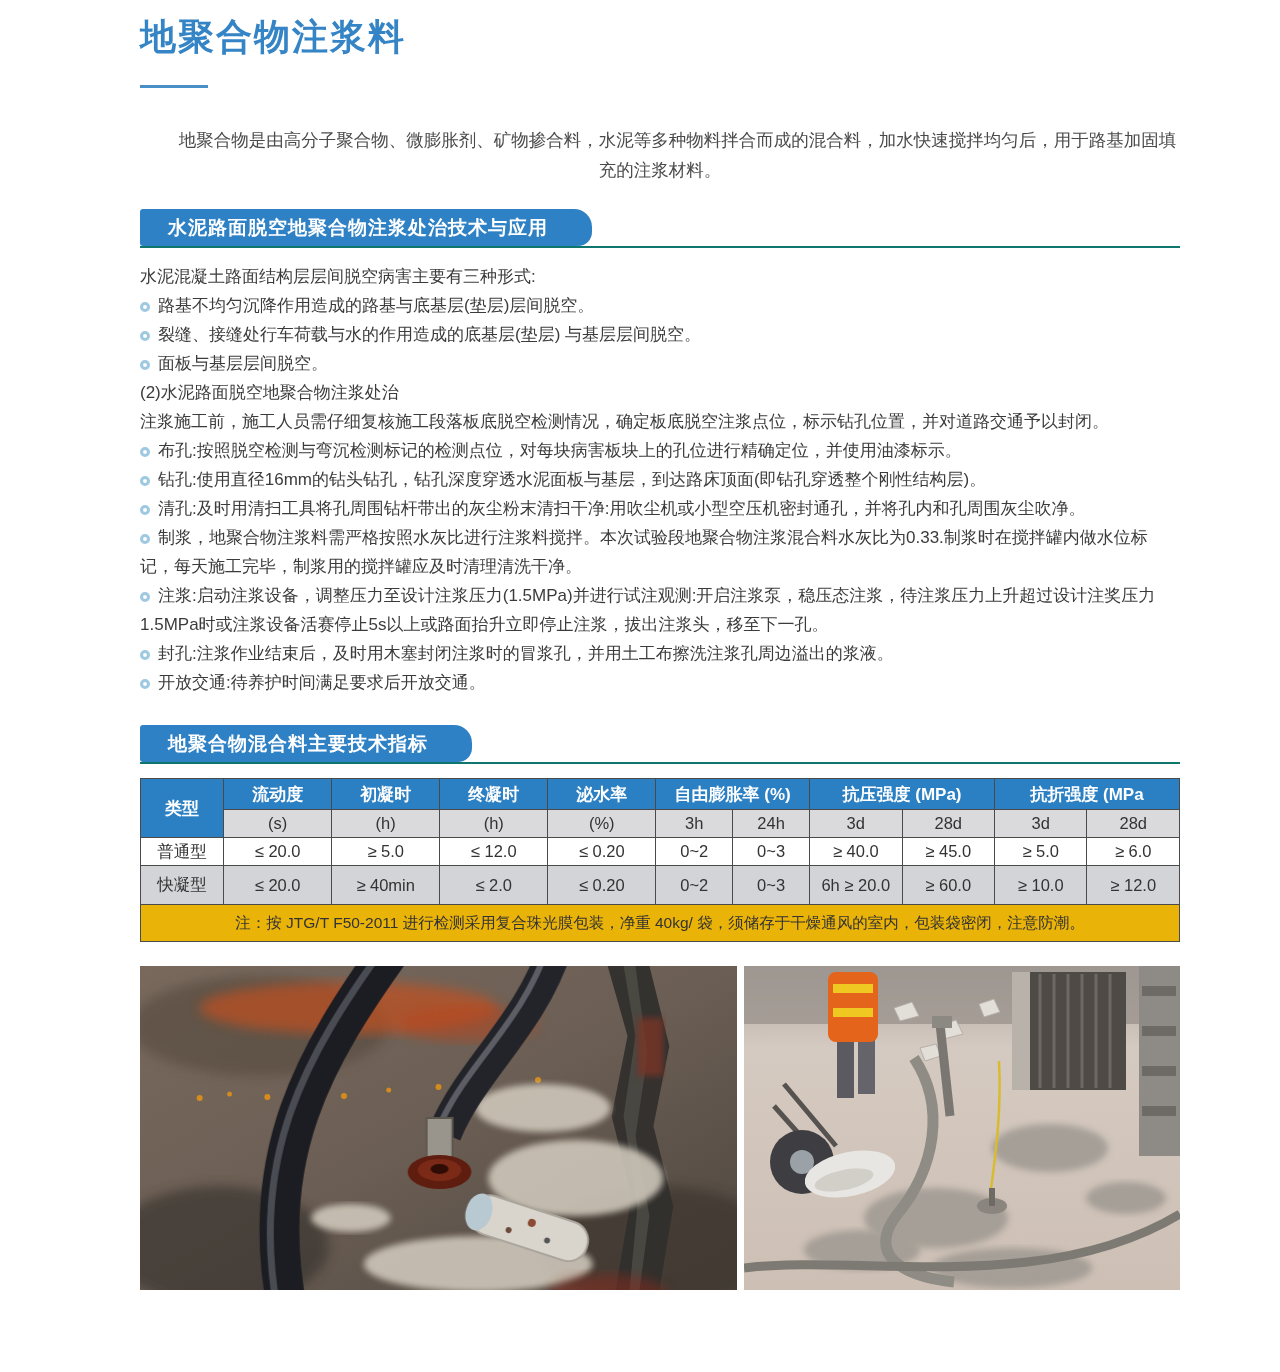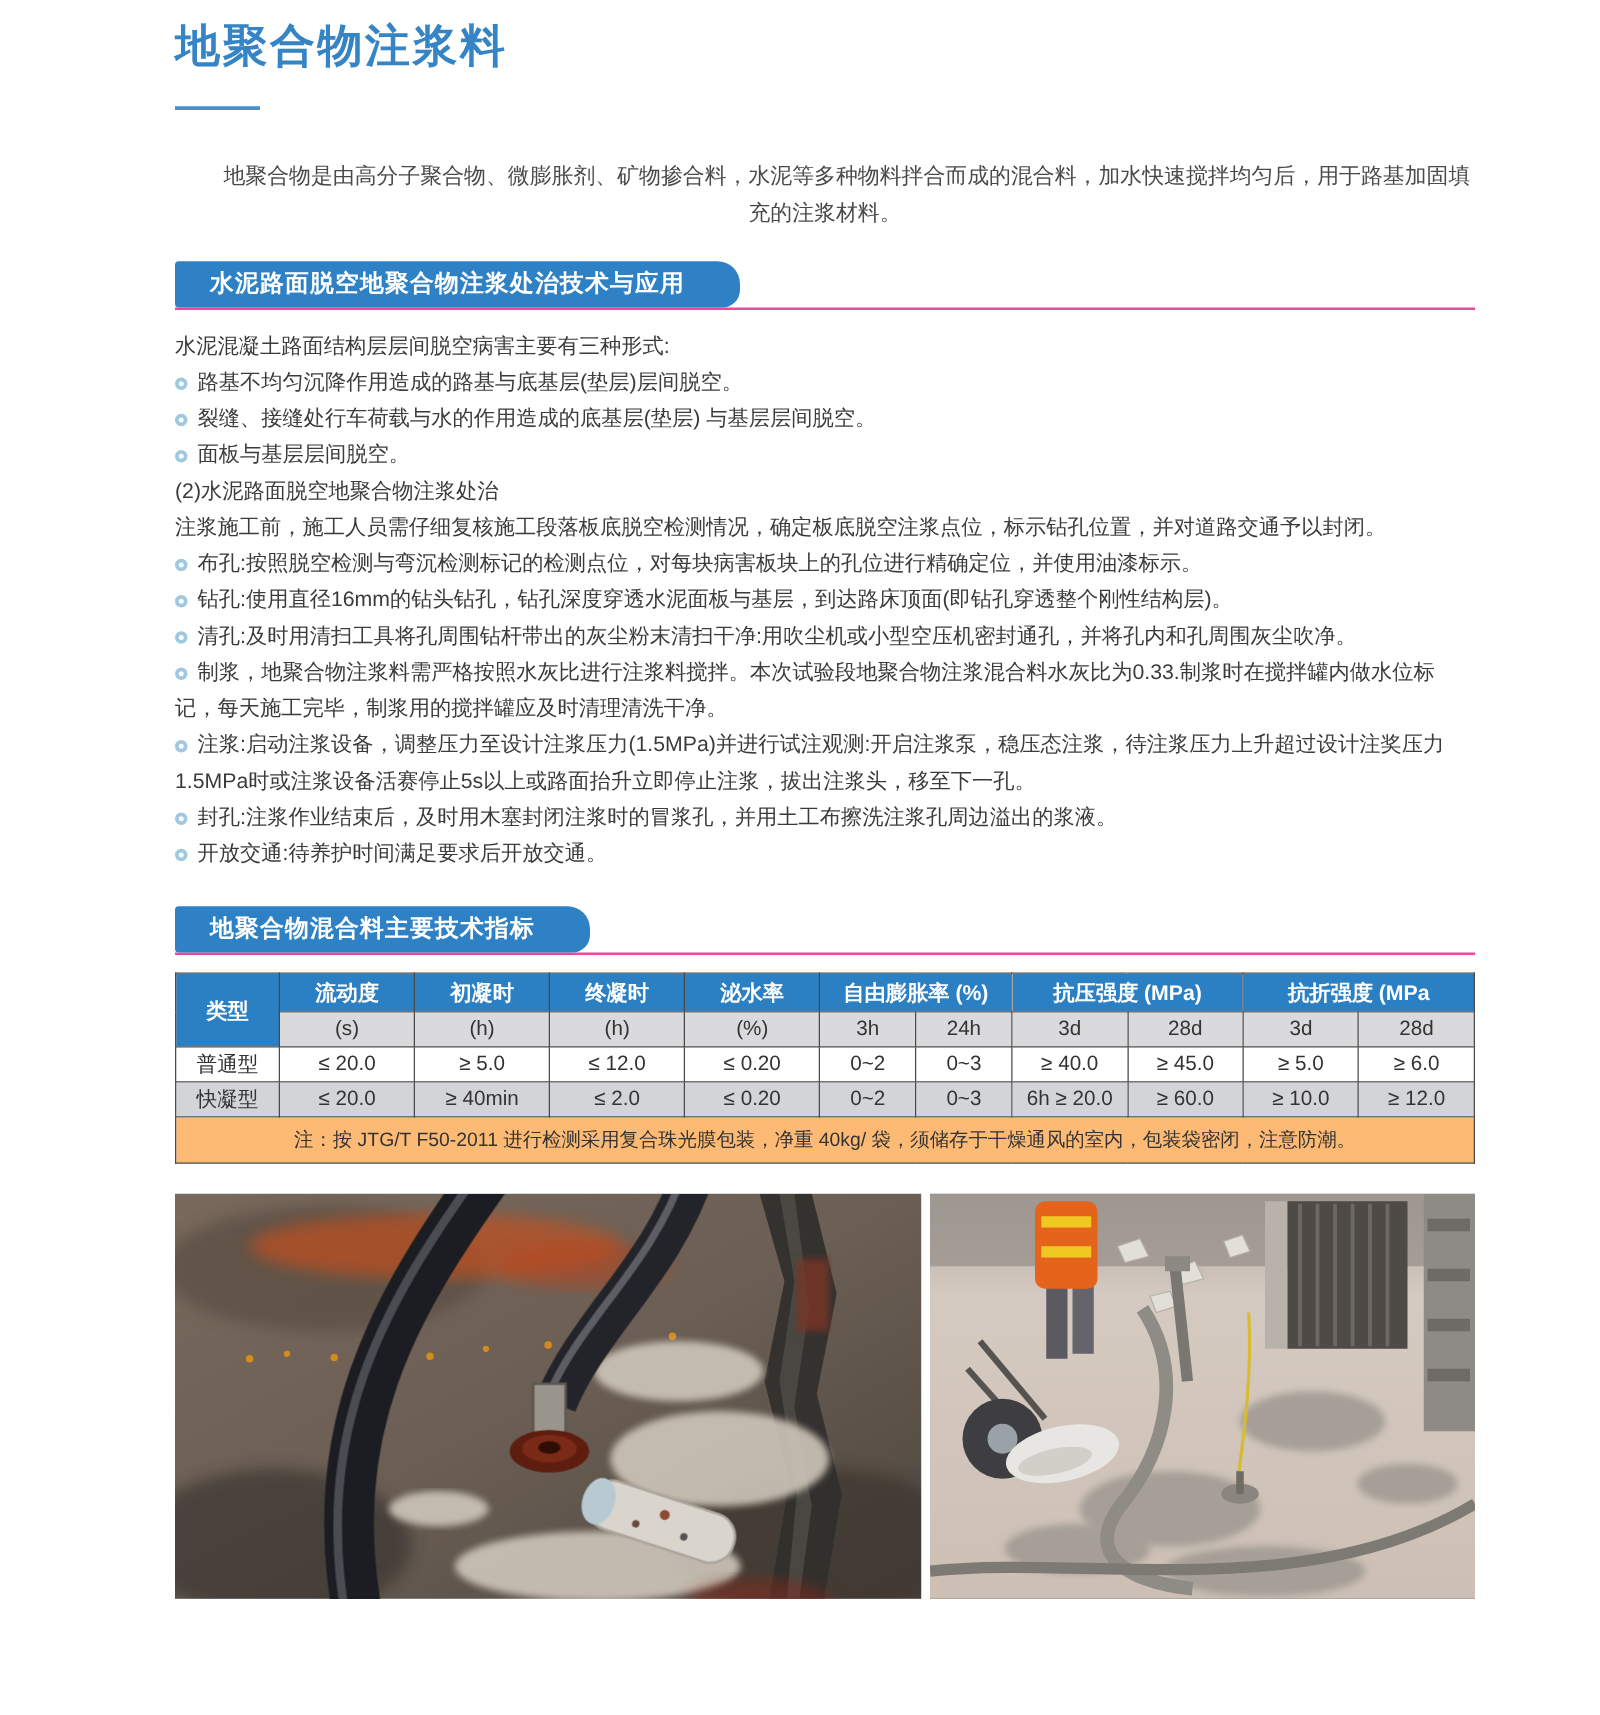--- a/index.html
+++ b/index.html
@@ -15,21 +15,21 @@
     color:#3585c6; letter-spacing:2px;
   }
   .title-underline { width:68px; height:3px; background:#4a90c8; margin-top:23px; }
 
   .intro {
     margin:37px 0 0 0; font-size:17.5px; line-height:30px; color:#4a4a4a;
     text-indent:2em;
     text-align:center;
   }
 
-  .banner { margin-top:24px; border-bottom:2px solid #ec4899; height:39px; }
+  .banner { margin-top:24px; border-bottom:2px solid #0f766e; height:39px; }
   .banner.second { margin-top:28px; }
   .banner-pill {
     display:inline-block; height:37px; line-height:37px; background:#2e81c4;
     color:#ffffff; font-size:19px; font-weight:700; letter-spacing:1px;
     padding:0 44px 0 28px; border-radius:3px 18px 14px 3px; vertical-align:bottom;
   }
 
   .paras { margin-top:14px; }
   .para { margin:0; font-size:17px; line-height:29px; color:#3b3b3b; }
   .bullet-icon {
@@ -41,22 +41,22 @@
   table.spec {
     width:1040px; margin-top:14px; border-collapse:collapse; table-layout:fixed;
     font-size:16.5px; color:#333;
   }
   table.spec th, table.spec td {
     border:1px solid #4a4a4a; text-align:center; padding:0 2px; overflow:hidden;
   }
   table.spec tr.h1 th { background:#2b7fc3; color:#fff; font-weight:700; height:31px; font-size:17px; }
   table.spec tr.h2 td { background:#dadadd; height:28px; }
   table.spec tr.r0 td { background:#ffffff; height:28px; }
-  table.spec tr.r1 td { background:#d3d4d8; height:28px; }
-  table.spec tr.note-row td { background:#fdba74; height:37px; font-size:15.5px; }
+  table.spec tr.r1 td { background:#d3d4d8; height:39px; }
+  table.spec tr.note-row td { background:#eab308; height:37px; font-size:15.5px; }
 
   .photos { margin-top:24px; display:flex; gap:7px; }
   .photo { height:324px; overflow:hidden; background:#777; }
   .photo-left { width:597px; }
   .photo-right { width:436px; }
   .photo svg { display:block; width:100%; height:100%; }
 </style>
 </head>
 <body>
 

